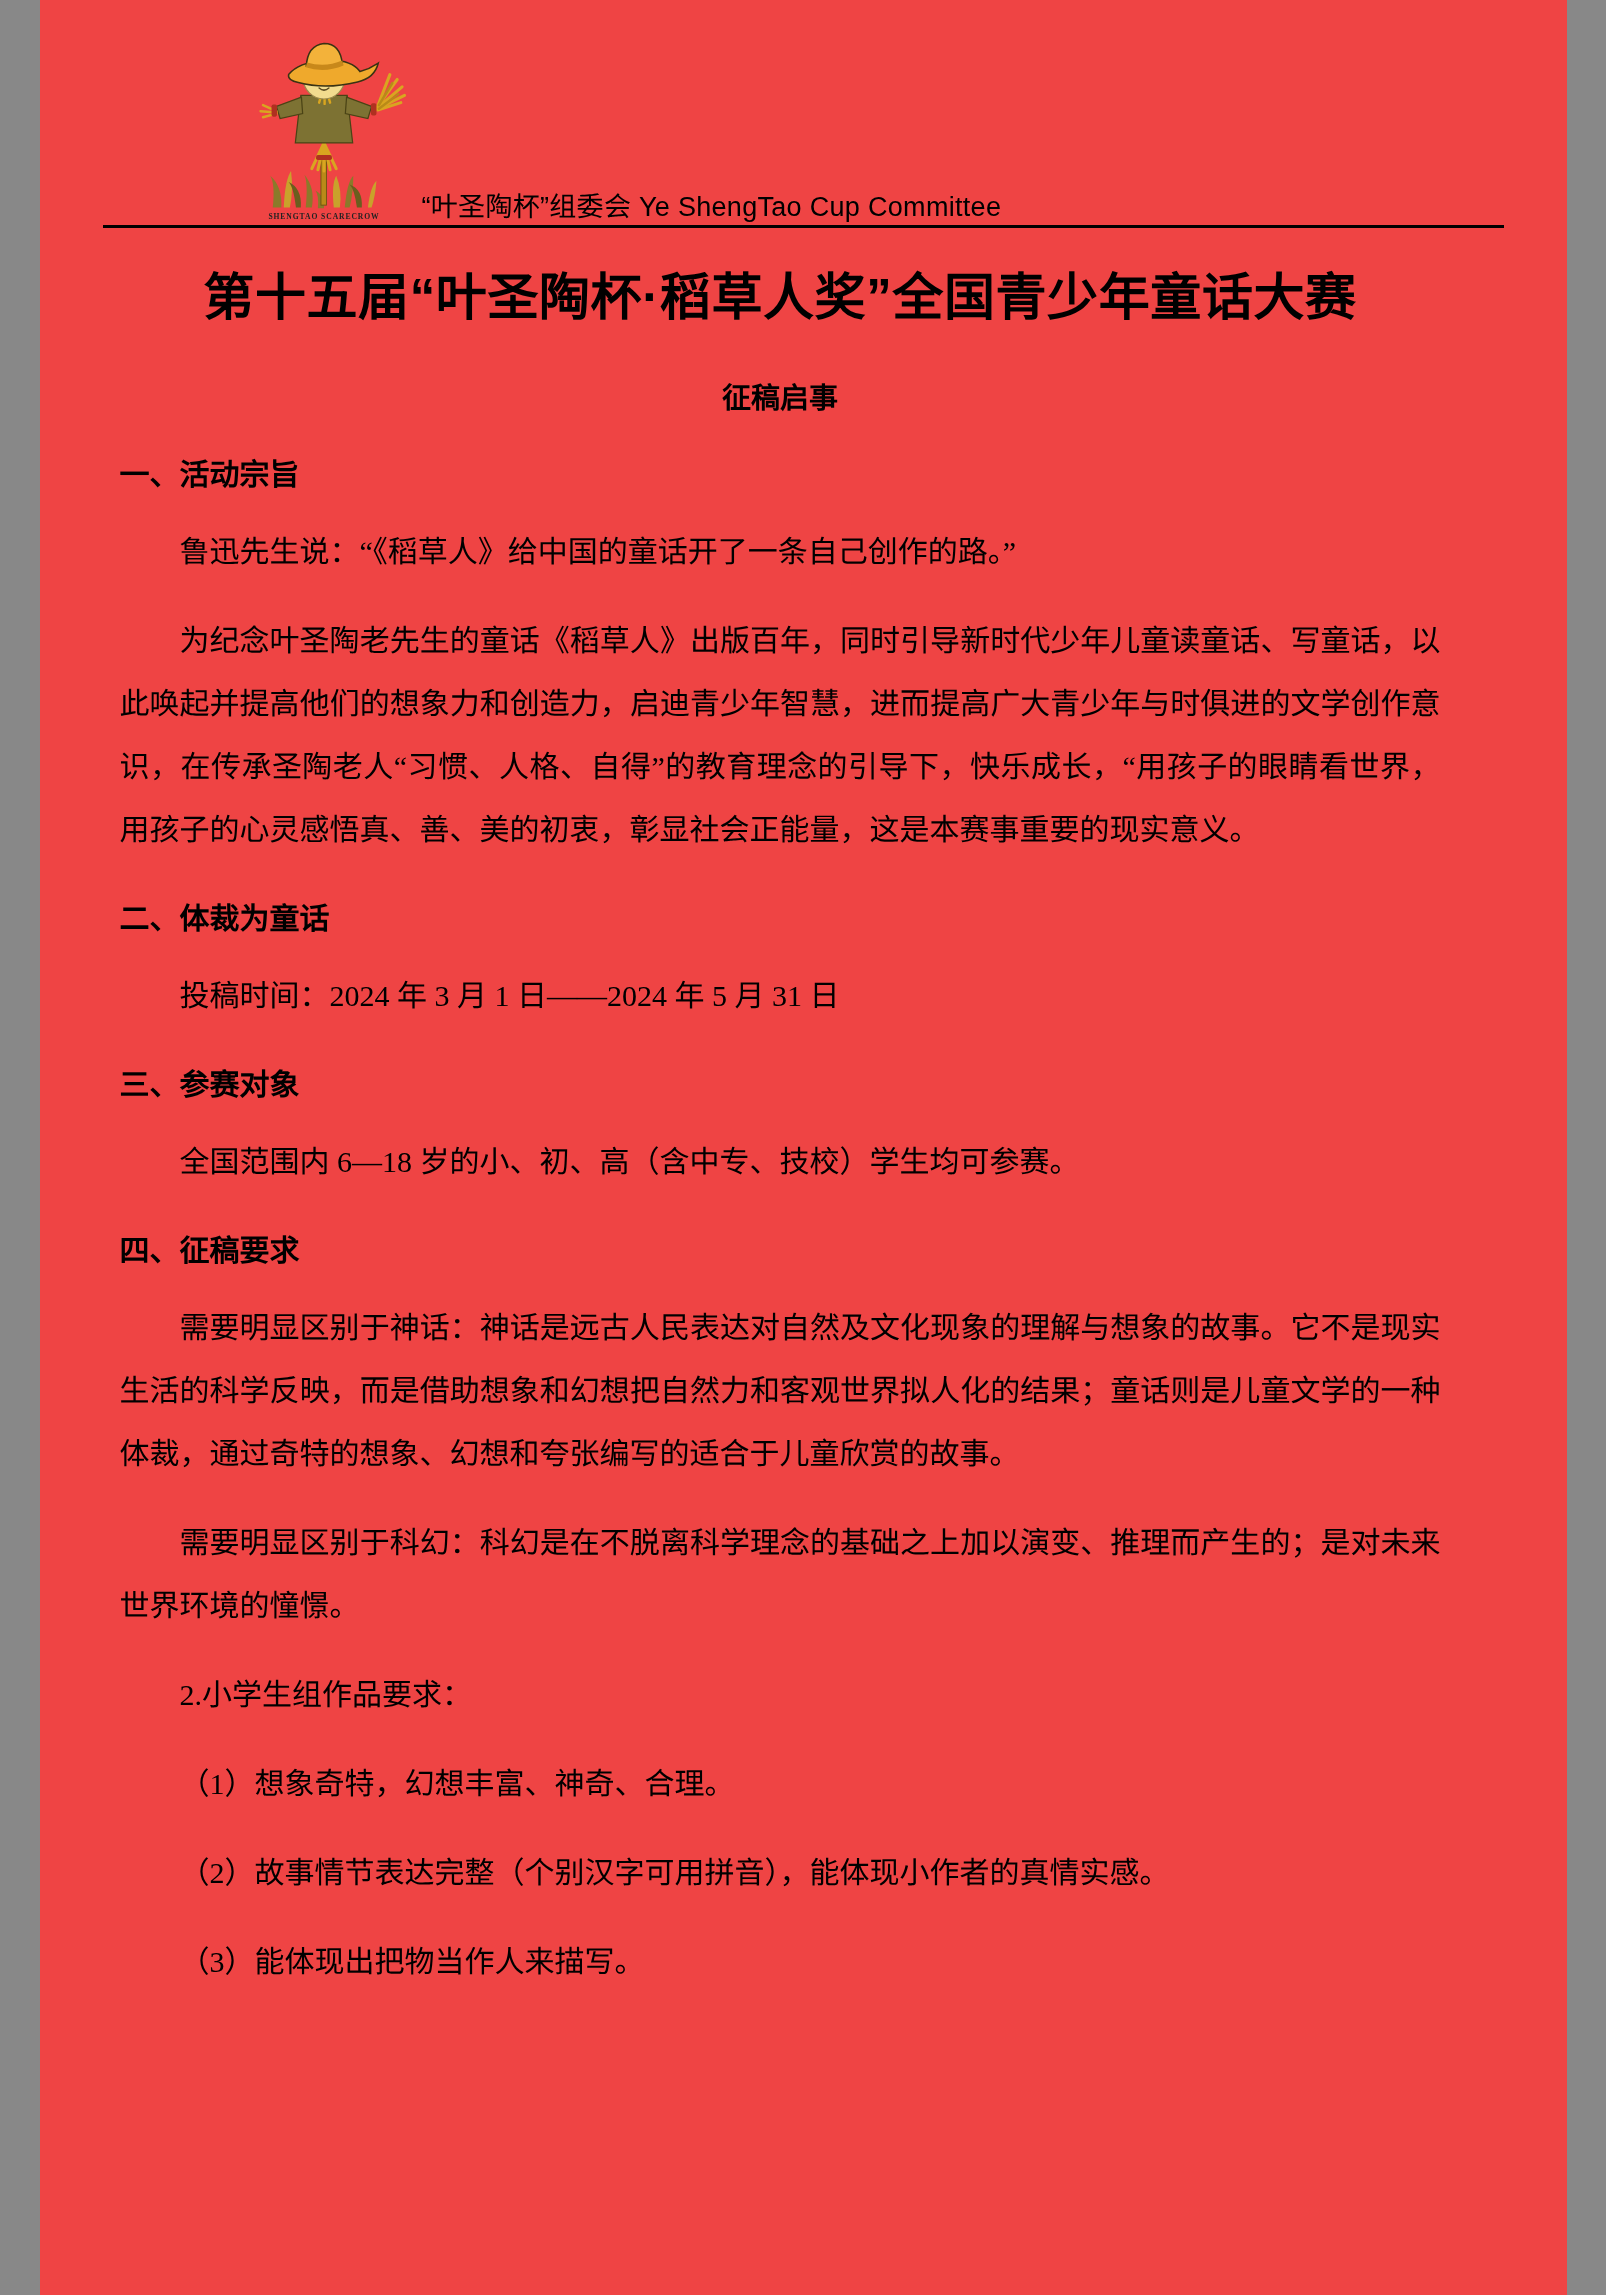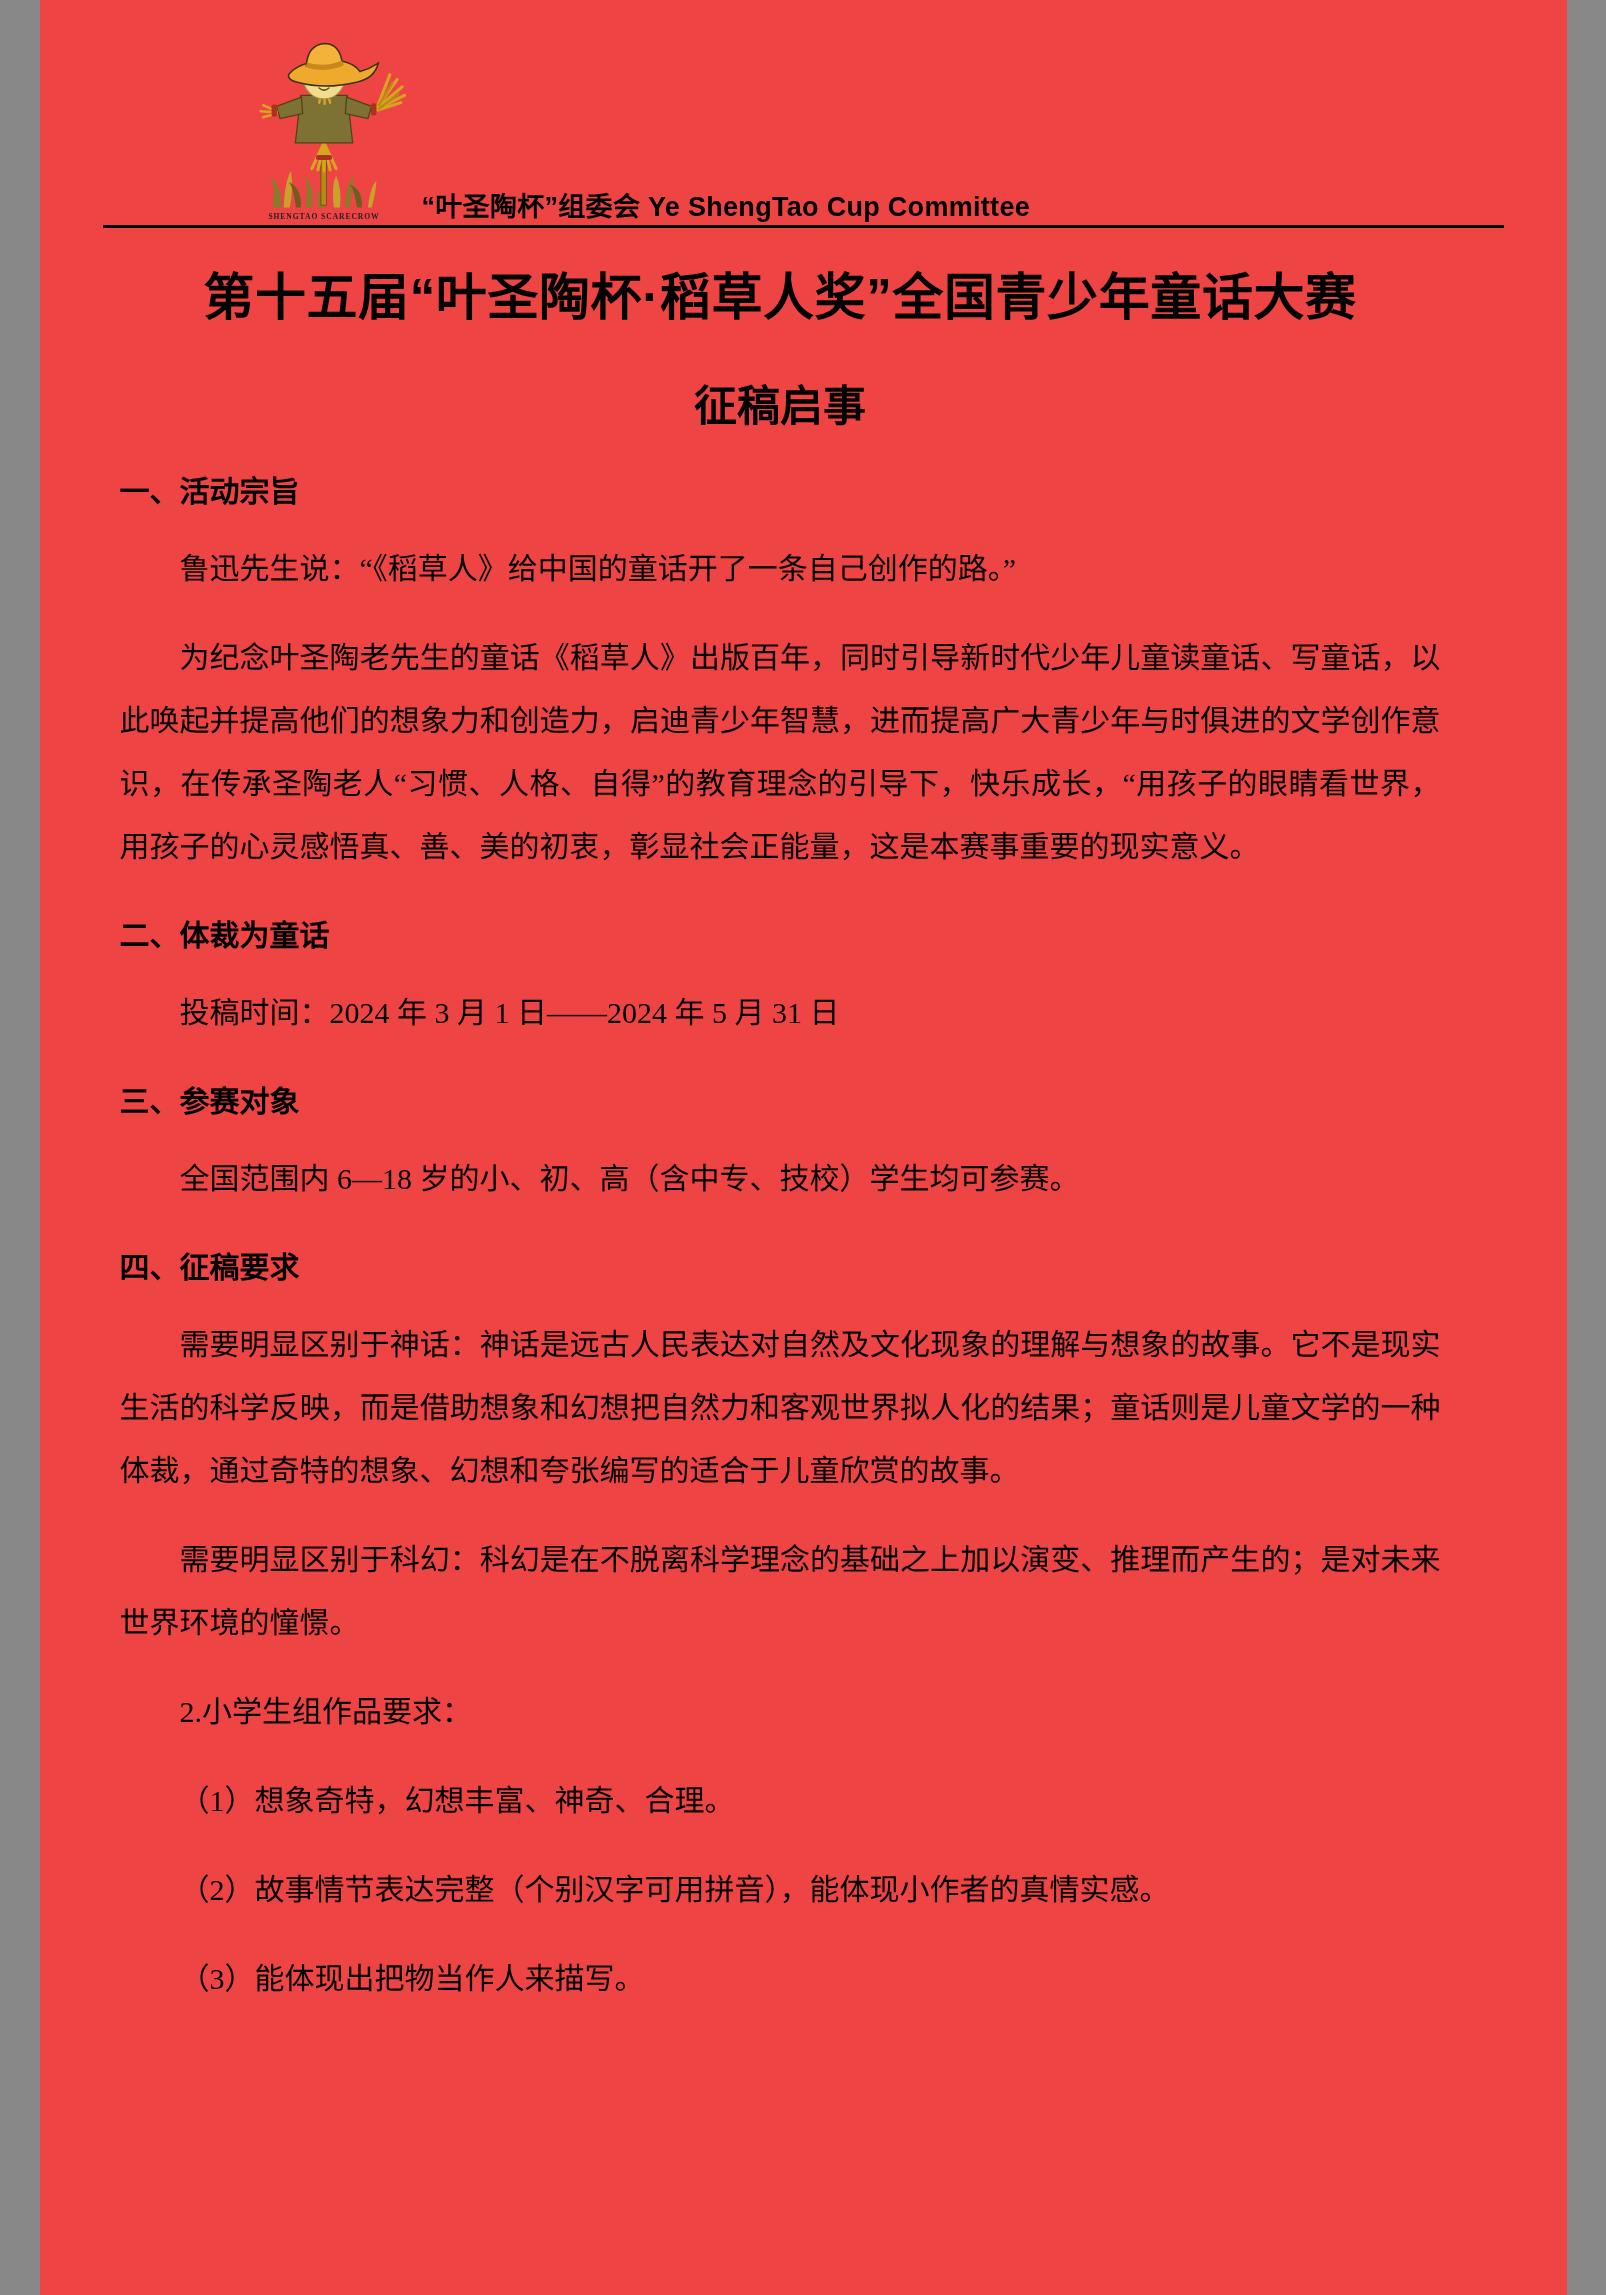--- a/index.html
+++ b/index.html
@@ -34,21 +34,21 @@
     left: 124px;
     top: 38px;
     width: 194px;
     height: 183px;
   }
   .committee-title {
     position: absolute;
     left: 319px;
     bottom: 1.3px;
     font-family: "Liberation Sans", "DejaVu Sans", sans-serif;
-    font-weight: 700;
+    font-weight: 400;
     font-size: 27px;
     line-height: 1.1;
     white-space: nowrap;
     letter-spacing: 0.3px;
   }
 
   
   .doc-main {
     padding: 0 126px 0 80px;
   }
@@ -59,21 +59,21 @@
     font-weight: 700;
     font-size: 51px;
     line-height: 1.3;
     letter-spacing: 0.6px;
   }
   .doc-subtitle {
     margin-top: 49px;
     text-align: center;
     font-family: "Liberation Sans", "DejaVu Sans", sans-serif;
     font-weight: 700;
-    font-size: 43px;
+    font-size: 29px;
     line-height: 1.25;
   }
   .section-heading {
     margin-top: 39px;
     font-family: Liberation Sans, sans-serif;
     font-weight: 700;
     font-size: 30px;
     line-height: 38px;
   }
   .body-para {

